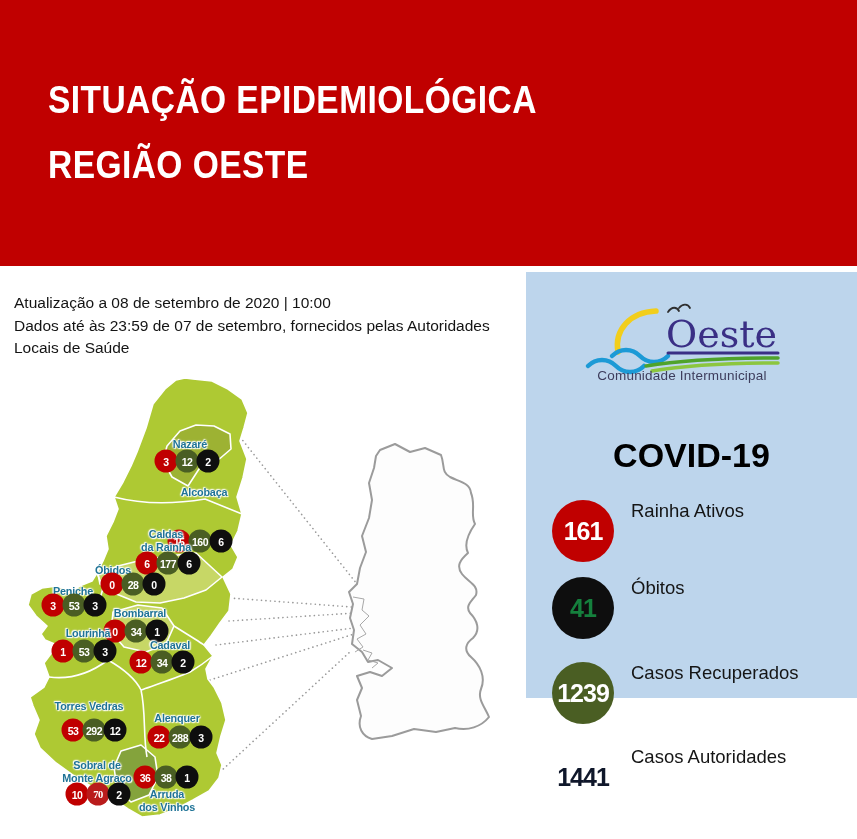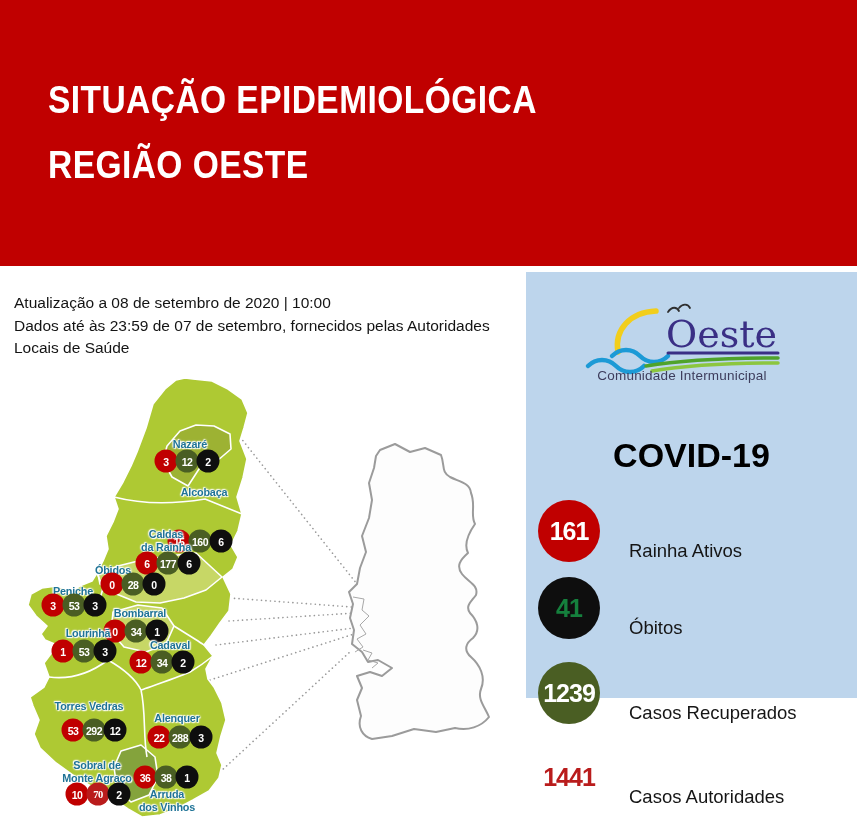--- a/index.html
+++ b/index.html
@@ -17,21 +17,21 @@
                 line-height:22.5px;color:#141414;}
   
   .side-panel{position:absolute;left:526px;top:272px;width:331px;height:426px;}
   .logo-box{position:absolute;left:56px;top:28px;width:200px;height:90px;}
   .logo-brand{position:absolute;left:84px;top:14px;font-family:"DejaVu Serif",serif;
               font-size:38px;line-height:40px;white-space:nowrap;}
   .logo-subtitle{position:absolute;left:0;top:68px;width:200px;text-align:center;
                  font-weight:normal;font-size:13.5px;letter-spacing:0.2px;}
   .covid-title{position:absolute;left:0;top:164px;width:100%;text-align:center;
                font-weight:bold;font-size:34px;color:#000000;letter-spacing:0px;}
-  .stat-row{position:absolute;left:12px;display:flex;align-items:flex-end;gap:12px;}
+  .stat-row{position:absolute;left:26px;display:flex;align-items:flex-start;}
   .stat-circle{width:62px;height:62px;border-radius:50%;display:flex;align-items:center;
                justify-content:center;font-weight:bold;font-size:25px;letter-spacing:-1px;
                flex:0 0 62px;}
   .stat-label{margin-left:17px;font-size:18.5px;color:#151515;white-space:nowrap;}
   
   .map-layer{position:absolute;left:0;top:0;width:857px;height:839px;z-index:2;border-radius:12px;}
   .muni-label{position:absolute;transform:translate(-50%,-50%) scaleX(0.94);
               color:#1F7396;font-weight:bold;font-size:11.5px;line-height:12.5px;
               text-align:center;white-space:nowrap;letter-spacing:-0.2px;
               text-shadow:0 0 2px #fff,0 0 2px #fff,0 0 3px #fff,1px 1px 1px #fff,-1px -1px 1px #fff;}
@@ -227,18 +227,18 @@
     </div>
     <div class="stat-row" style="top:305px;">
       <div class="stat-circle" style="background: rgb(14, 14, 14); color: #15803d;">41</div>
       <div class="stat-label">Óbitos</div>
     </div>
     <div class="stat-row" style="top:390px;">
       <div class="stat-circle" style="background: rgb(74, 94, 35); color: rgb(255, 255, 255);">1239</div>
       <div class="stat-label">Casos Recuperados</div>
     </div>
     <div class="stat-row" style="top:474px;">
-      <div class="stat-circle" style="background: rgb(255, 255, 255); color: #b91c1c;">1441</div>
+      <div class="stat-circle" style="background: rgb(255, 255, 255); color: #0f172a;">1441</div>
       <div class="stat-label">Casos Autoridades</div>
     </div>
   </div>
 
 </div>
 
 </body></html>

